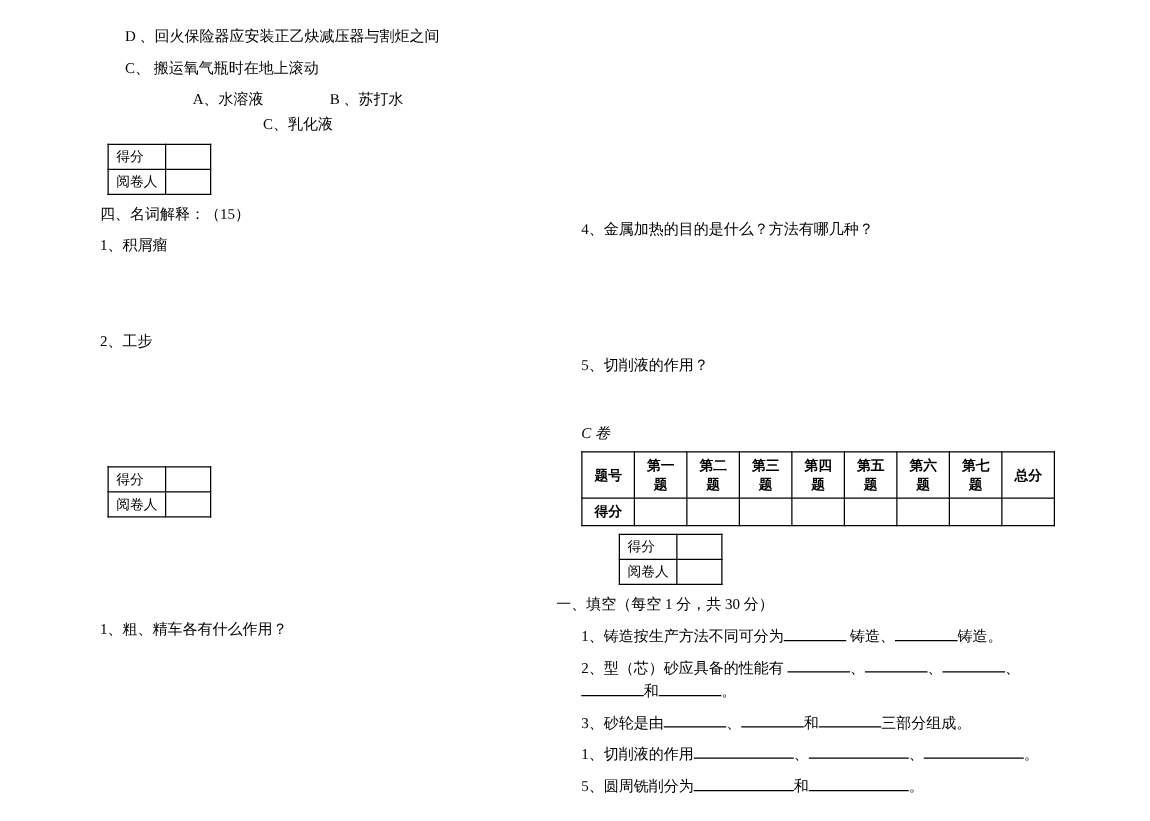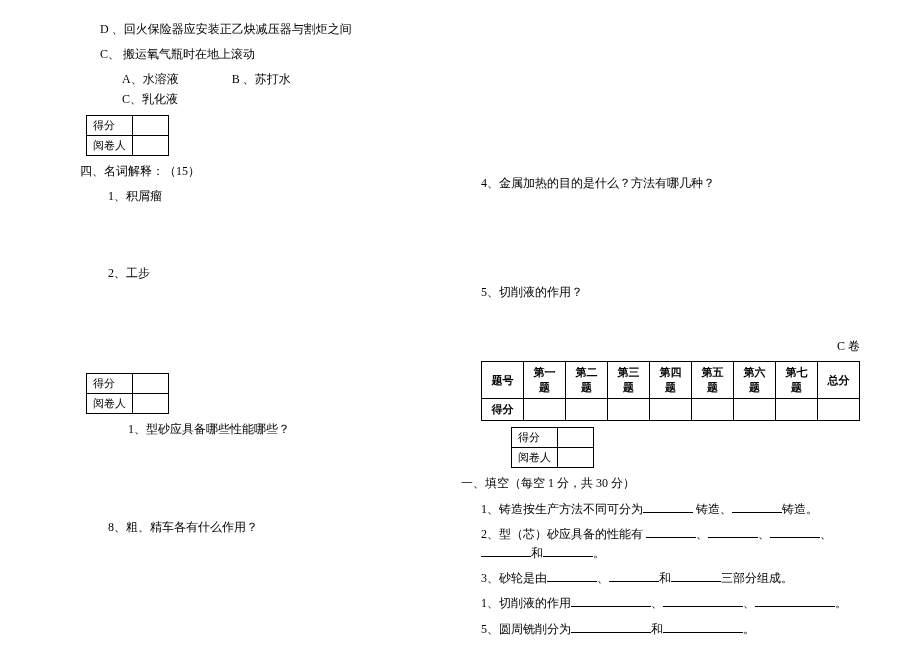--- a/index.html
+++ b/index.html
@@ -34,38 +34,37 @@
     .line {
       margin-bottom: 6px;
       line-height: 1.6;
     }
     .indent1 {
       padding-left: 20px;
     }
     .q-line {
       margin-top: 4px;
       margin-bottom: 4px;
-      margin-left: 28px;
     }
     .mini-table {
       border-collapse: collapse;
       margin-left: 6px;
       margin-top: 6px;
       margin-bottom: 6px;
     }
     .mini-table td {
       border: 1px solid #000;
       padding: 2px 6px;
       font-size: 11px;
       min-width: 36px;
       height: 16px;
     }
     .score-table {
       border-collapse: collapse;
-      margin: 6px 0 6px 0;
+      margin: 6px 16px 6px 0;
       padding-left: 20px;
     }
     .score-table td {
       border: 1px solid #000;
       padding: 3px 6px;
       font-size: 11px;
       text-align: center;
       min-width: 42px;
       height: 18px;
       font-weight: bold;
@@ -81,24 +80,26 @@
       vertical-align: baseline;
     }
     .blank.long {
       min-width: 80px;
     }
     .spacer-sm { height: 14px; }
     .spacer-md { height: 30px; }
     .spacer-lg { height: 50px; }
     .spacer-xl { height: 70px; }
     .centre {
-      text-align: right;
+      text-align: left;
+      font-style: italic;
     }
     .options {
       padding-left: 42px;
+      text-align: center;
     }
     .options span {
       display: inline-block;
       margin-right: 50px;
     }
   </style>
 </head>
 <body>
 
 <div class="columns">
@@ -138,23 +139,22 @@
             <td>得分</td>
             <td></td>
           </tr>
       <tr>
             <td>阅卷人</td>
             <td></td>
           </tr>
     </tbody>
       </table>
 
-    <div class="line q-line indent1">1、型砂应具备哪些性能哪些？</div>
-    <div class="spacer-xl"></div>
-    <div class="line q-line">8、粗、精车各有什么作用？</div>
+    <div class="spacer-xl"></div>
+    <div class="line q-line">1、粗、精车各有什么作用？</div>
   </div>
 
   <div class="col-right">
     <div class="spacer-xl"></div>
     <div class="spacer-xl"></div>
     <div class="spacer-sm"></div>
     <div class="line">4、金属加热的目的是什么？方法有哪几种？</div>
     <div class="spacer-xl"></div>
     <div class="spacer-sm"></div>
     <div class="line">5、切削液的作用？</div>

